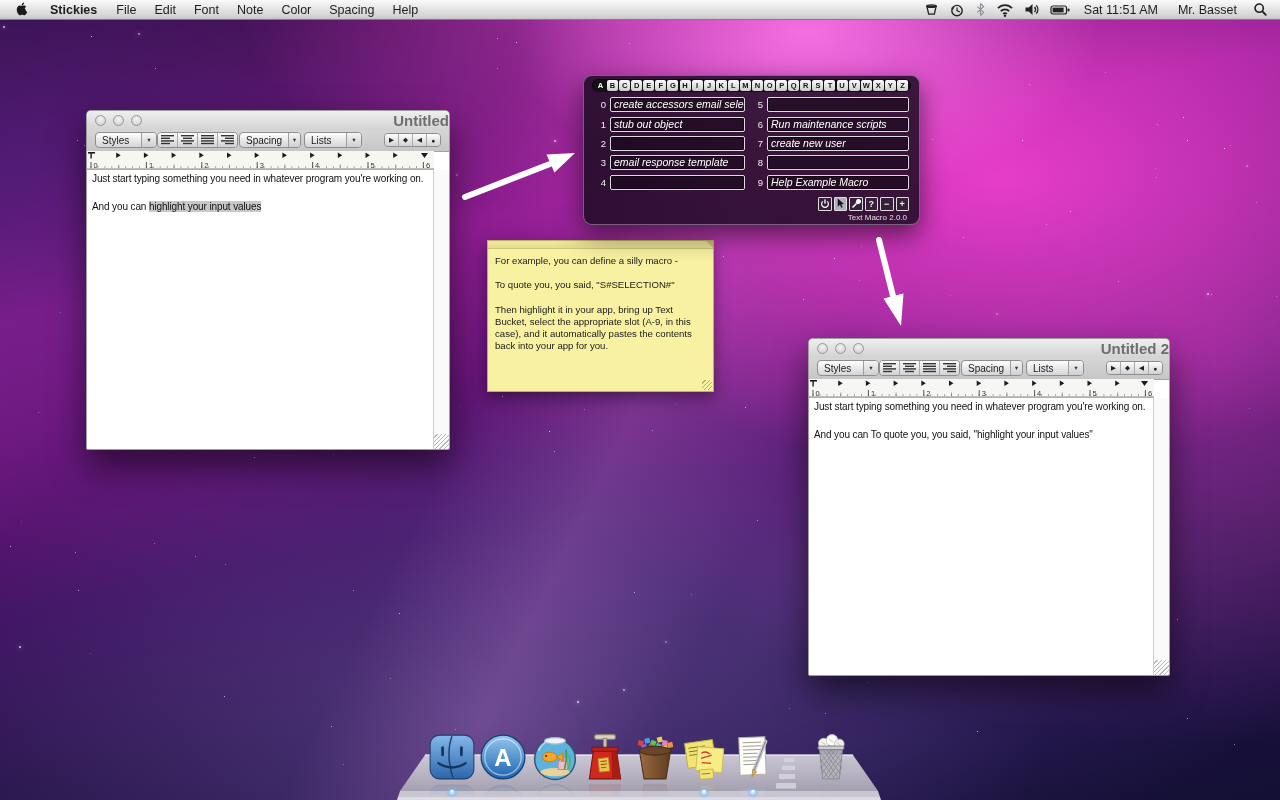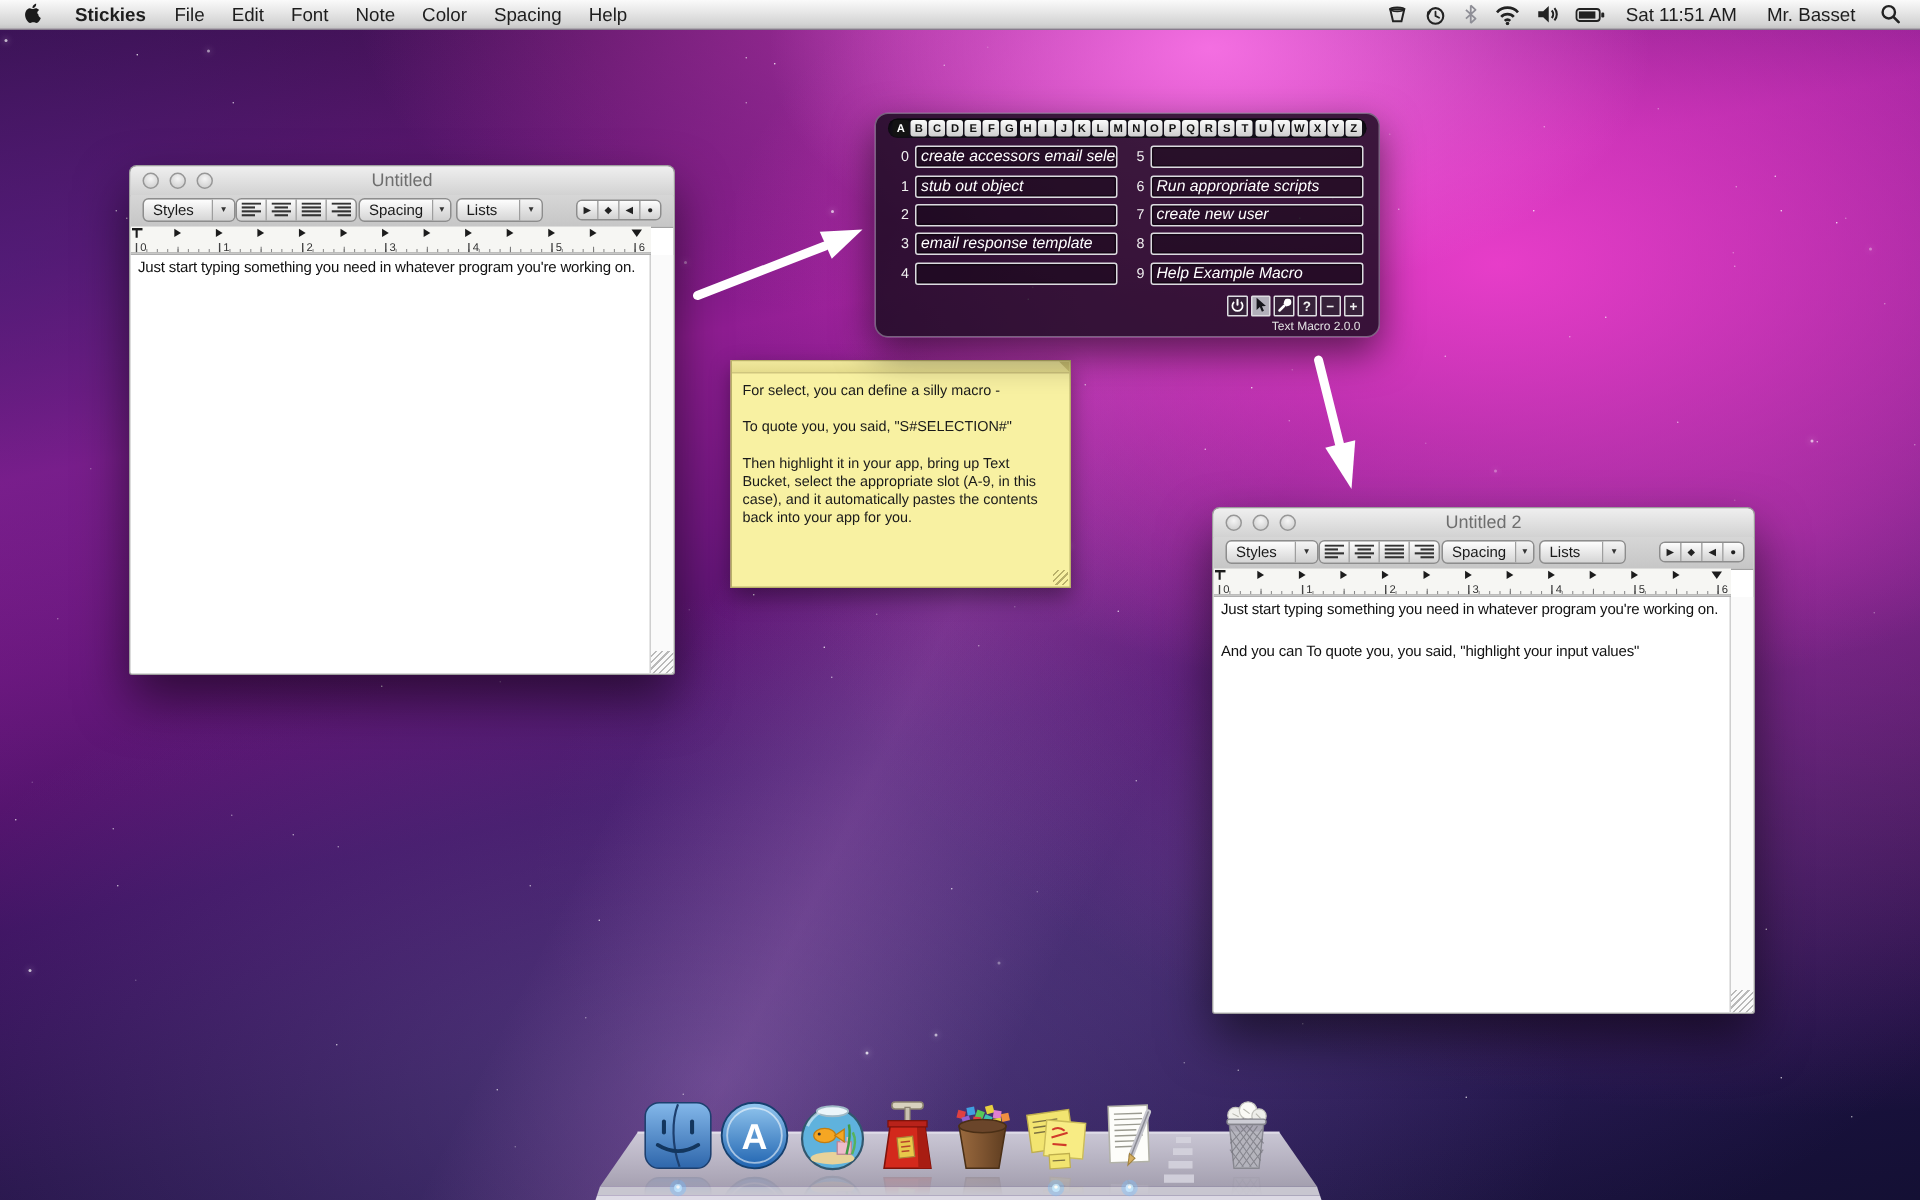--- a/index.html
+++ b/index.html
@@ -35,22 +35,22 @@
   .spot{margin:0 4px 0 6px;display:inline-flex;}
 
   
   .tewin{position:absolute;border:1px solid rgba(40,40,40,.45);border-radius:5px 5px 2px 2px;
     overflow:hidden;background:#fff;box-shadow:0 16px 34px rgba(0,0,0,.55);}
   .titlebar{position:absolute;left:0;right:0;top:0;height:19px;
     background:linear-gradient(#efefef,#d2d2d2);border-bottom:1px solid #a9a9a9;}
   .lights{position:absolute;left:8px;top:3.5px;display:flex;gap:7px;}
   .light{width:11px;height:11px;border-radius:50%;border:1px solid #979797;
     background:radial-gradient(circle at 50% 35%,#f5f5f5,#c9c9c9);box-sizing:border-box;}
-  .wtitle{position:absolute;left:0;right:0;top:0;line-height:19px;text-align:center;
-    font-size:12px;color:#6e6e6e;}
+  .wtitle{position:absolute;left:0;right:0;top:0;line-height:19px;text-align:right;
+    font-size:15px;color:#6e6e6e;font-weight:bold;}
   .toolbar{position:absolute;left:0;right:0;top:19px;height:21px;
     background:linear-gradient(#d6d6d6,#c6c6c6);border-bottom:1px solid #a2a2a2;}
   .popup{position:absolute;top:2px;height:16px;background:linear-gradient(#fefefe,#d5d5d5);
     border:1px solid #8d8d8d;border-radius:4px;display:flex;align-items:center;
     font-size:10px;color:#1a1a1a;box-sizing:border-box;}
   .popup .lbl{flex:1;padding:0 6px;white-space:nowrap;}
   .popup .arr{width:14px;align-self:stretch;border-left:1px solid #9e9e9e;display:flex;
     align-items:center;justify-content:center;font-size:5.5px;color:#333;
     background:linear-gradient(#f5f5f5,#cfcfcf);border-radius:0 3px 3px 0;}
   .seg-group{position:absolute;top:2px;height:16px;display:flex;border:1px solid #8d8d8d;
@@ -413,21 +413,21 @@
           <div class="tb-field"></div>
         </div>
       </div>
     <div class="tb-col" id="tbColR" style="left:168px;width:157px;">
         <div class="tb-row">
           <span class="tb-num">5</span>
           <div class="tb-field"></div>
         </div>
         <div class="tb-row">
           <span class="tb-num">6</span>
-          <div class="tb-field">Run appropriate scripts</div>
+          <div class="tb-field">Run maintenance scripts</div>
         </div>
         <div class="tb-row">
           <span class="tb-num">7</span>
           <div class="tb-field">create new user</div>
         </div>
         <div class="tb-row">
           <span class="tb-num">8</span>
           <div class="tb-field"></div>
         </div>
         <div class="tb-row">
@@ -605,20 +605,21 @@
         <polygon points="278.5,1.5 283,4.3 278.5,7" fill="#1c1c1c"></polygon>
         <polygon points="306.2,1.5 310.7,4.3 306.2,7" fill="#1c1c1c"></polygon>
         <rect x="1" y="1" width="7" height="1.6" fill="#1c1c1c"></rect>
         <rect x="3.4" y="1" width="1.4" height="6.5" fill="#1c1c1c"></rect>
         <polygon points="334,2 341,2 337.5,7" fill="#1c1c1c"></polygon>
         <line x1="0" y1="17.6" x2="347" y2="17.6" stroke="#aaa" stroke-width="0.8"></line>
       </svg>
     <div class="content" style="right:15px;">
       <div class="tline"><span>Just start typing something you need in whatever program you're working on.</span></div>
       <div class="tline"></div>
+      <div class="tline"><span>And you can </span><span class="selhl">highlight your input values</span></div>
     </div>
     <div class="vscroll"></div>
     <div class="grip"></div>
   </div>
 
   <div class="tewin" id="win2" style="left:808px;top:338px;width:360px;height:336px;">
     <div class="titlebar">
       <div class="wtitle">Untitled 2</div>
       <div class="lights">
         <span class="light"></span>
@@ -773,21 +774,21 @@
     </div>
     <div class="vscroll"></div>
     <div class="grip"></div>
   </div>
 
   <div class="sticky">
     <div class="sticky-bar">
       <div class="sticky-fold"></div>
     </div>
     <div class="sticky-body" id="stickyBody">
-        <div class="sticky-p">For select, you can define a silly macro -</div>
+        <div class="sticky-p">For example, you can define a silly macro -</div>
         <div class="sticky-p">To quote you, you said, "S#SELECTION#"</div>
         <div class="sticky-p">Then highlight it in your app, bring up Text Bucket, select the appropriate slot (A-9, in this case), and it automatically pastes the contents back into your app for you.</div>
       </div>
     <div class="sticky-grip"></div>
   </div>
 
   <div class="dock">
     <svg id="dockShelf" width="1280" height="80">
       <defs>
         <linearGradient id="shelfG" x1="0" y1="0" x2="0" y2="1">

